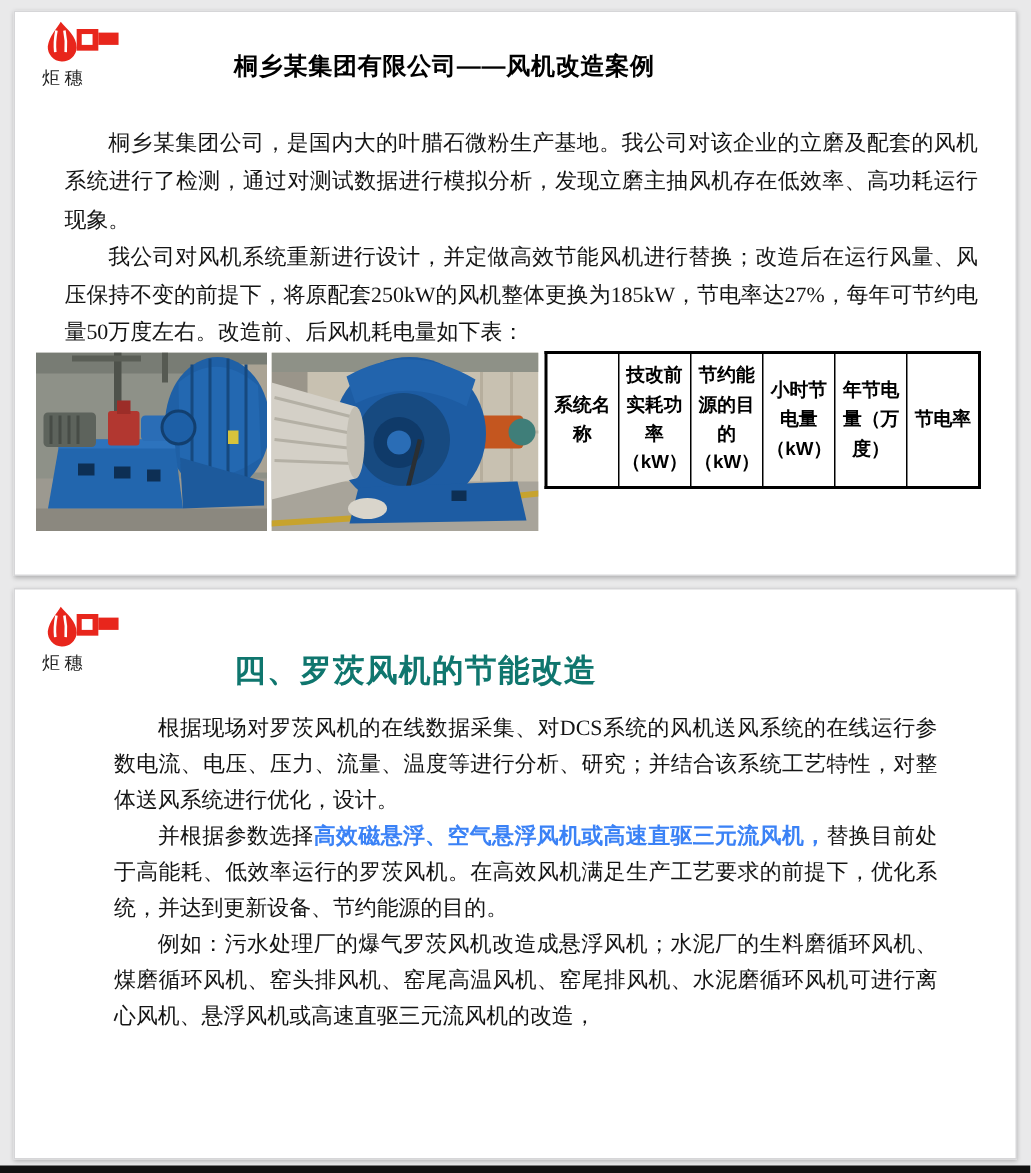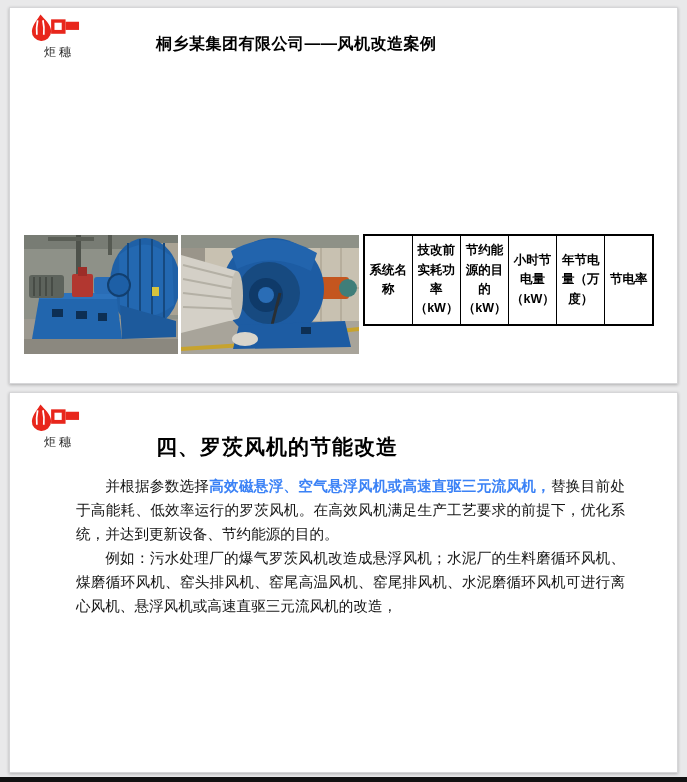--- a/index.html
+++ b/index.html
@@ -10,21 +10,21 @@
   }
   .page{
     position:absolute;left:9px;width:669px;background:#ffffff;
     border:1px solid #d6d6d8;box-sizing:border-box;
     box-shadow:0 1px 3px rgba(0,0,0,.25);
   }
   #page1{top:7px;height:377px;}
   #page2{top:392px;height:381px;}
 
   
-  .logo{position:absolute;left:18px;top:5px;width:62px;text-align:center;}
+  .logo{position:absolute;left:18px;top:5px;width:62px;text-align:left;}
   .logo svg{display:block;}
   .logo-text{font-family:"Liberation Sans","DejaVu Sans",sans-serif;
     font-size:12px;color:#222;letter-spacing:3px;margin-top:1px;}
 
   
   .title1{position:absolute;left:146px;top:26px;margin:0;
     font-family:"Liberation Sans","DejaVu Sans",sans-serif;
     font-size:16px;font-weight:bold;color:#000;letter-spacing:.5px;}
   .body1{position:absolute;left:33px;top:76px;width:609px;
     font-size:14.6px;line-height:25.3px;color:#141414;text-align:justify;}
@@ -41,21 +41,21 @@
   table.energy th,table.energy td{
     border:1px solid #000;text-align:center;vertical-align:middle;
     padding:0 2px;overflow:hidden;}
   table.energy th{height:88px;font-size:12.5px;font-weight:bold;line-height:1.55;}
   table.energy td{height:45px;font-size:13px;}
   table.energy td:first-child{font-weight:bold;font-size:12.5px;line-height:1.5;}
 
   
   .title2{position:absolute;left:146px;top:40px;margin:0;
     font-family:"Liberation Serif","DejaVu Serif",serif;
-    font-size:21px;font-weight:600;color:#000000;letter-spacing:1px;}
+    font-size:21px;font-weight:600;color:#0f766e;letter-spacing:1px;}
   .body2{position:absolute;left:66px;top:81px;width:549px;
     font-size:14.6px;line-height:24px;color:#141414;text-align:justify;}
   .red-em{color:#3b82f6;font-weight:bold;}
 
   .bottom-bar{position:absolute;left:0;top:777px;width:687px;height:5px;background:#121212;}
 </style>
 </head>
 <body>
 
 <div class="page" id="page1">
@@ -67,20 +67,24 @@
       <path d="M15.5,7 C16.6,12 17,16 16.4,22" stroke="#ffffff" stroke-width="1.8" fill="none"></path>
       <rect x="24" y="6" width="15" height="15" fill="#e8261c"></rect>
       <rect x="39" y="8.5" width="14" height="8.5" fill="#e8261c"></rect>
       <rect x="27.5" y="9.5" width="7.5" height="7.5" fill="#ffffff"></rect>
     </svg>
     <div class="logo-text">炬穗</div>
   </div>
 
   <h1 class="title1">桐乡某集团有限公司——风机改造案例</h1>
 
+  <div class="body1">
+    <p>桐乡某集团公司，是国内大的叶腊石微粉生产基地。我公司对该企业的立磨及配套的风机系统进行了检测，通过对测试数据进行模拟分析，发现立磨主抽风机存在低效率、高功耗运行现象。</p>
+    <p>我公司对风机系统重新进行设计，并定做高效节能风机进行替换；改造后在运行风量、风压保持不变的前提下，将原配套250kW的风机整体更换为185kW，节电率达27%，每年可节约电量50万度左右。改造前、后风机耗电量如下表：</p>
+  </div>
 
   <svg class="photo photo-left" viewBox="0 0 154 119" preserveAspectRatio="none">
     <rect width="154" height="119" fill="#8e9188"></rect>
     <rect x="0" y="0" width="154" height="14" fill="#787c74"></rect>
     <rect x="118" y="8" width="36" height="72" fill="#aaa394"></rect>
     <rect x="0" y="84" width="154" height="35" fill="#9c9990"></rect>
     <rect x="0" y="104" width="154" height="15" fill="#8b887f"></rect>
     <rect x="52" y="0" width="5" height="42" fill="#4e524b"></rect>
     <rect x="24" y="2" width="46" height="4" fill="#5a5e56"></rect>
     <rect x="84" y="0" width="4" height="20" fill="#565a52"></rect>
@@ -162,18 +166,19 @@
       <rect x="24" y="6" width="15" height="15" fill="#e8261c"></rect>
       <rect x="39" y="8.5" width="14" height="8.5" fill="#e8261c"></rect>
       <rect x="27.5" y="9.5" width="7.5" height="7.5" fill="#ffffff"></rect>
     </svg>
     <div class="logo-text">炬穗</div>
   </div>
 
   <h2 class="title2">四、罗茨风机的节能改造</h2>
 
   <div class="body2">
+    <p>根据现场对罗茨风机的在线数据采集、对DCS系统的风机送风系统的在线运行参数电流、电压、压力、流量、温度等进行分析、研究；并结合该系统工艺特性，对整体送风系统进行优化，设计。</p>
     <p><span>并根据参数选择</span><span class="red-em">高效磁悬浮、空气悬浮风机或高速直驱三元流风机，</span><span>替换目前处于高能耗、低效率运行的罗茨风机。在高效风机满足生产工艺要求的前提下，优化系统，并达到更新设备、节约能源的目的。</span></p>
     <p>例如：污水处理厂的爆气罗茨风机改造成悬浮风机；水泥厂的生料磨循环风机、煤磨循环风机、窑头排风机、窑尾高温风机、窑尾排风机、水泥磨循环风机可进行离心风机、悬浮风机或高速直驱三元流风机的改造，</p>
   </div>
 </div>
 
 <div class="bottom-bar"></div>
 
 </body></html>

